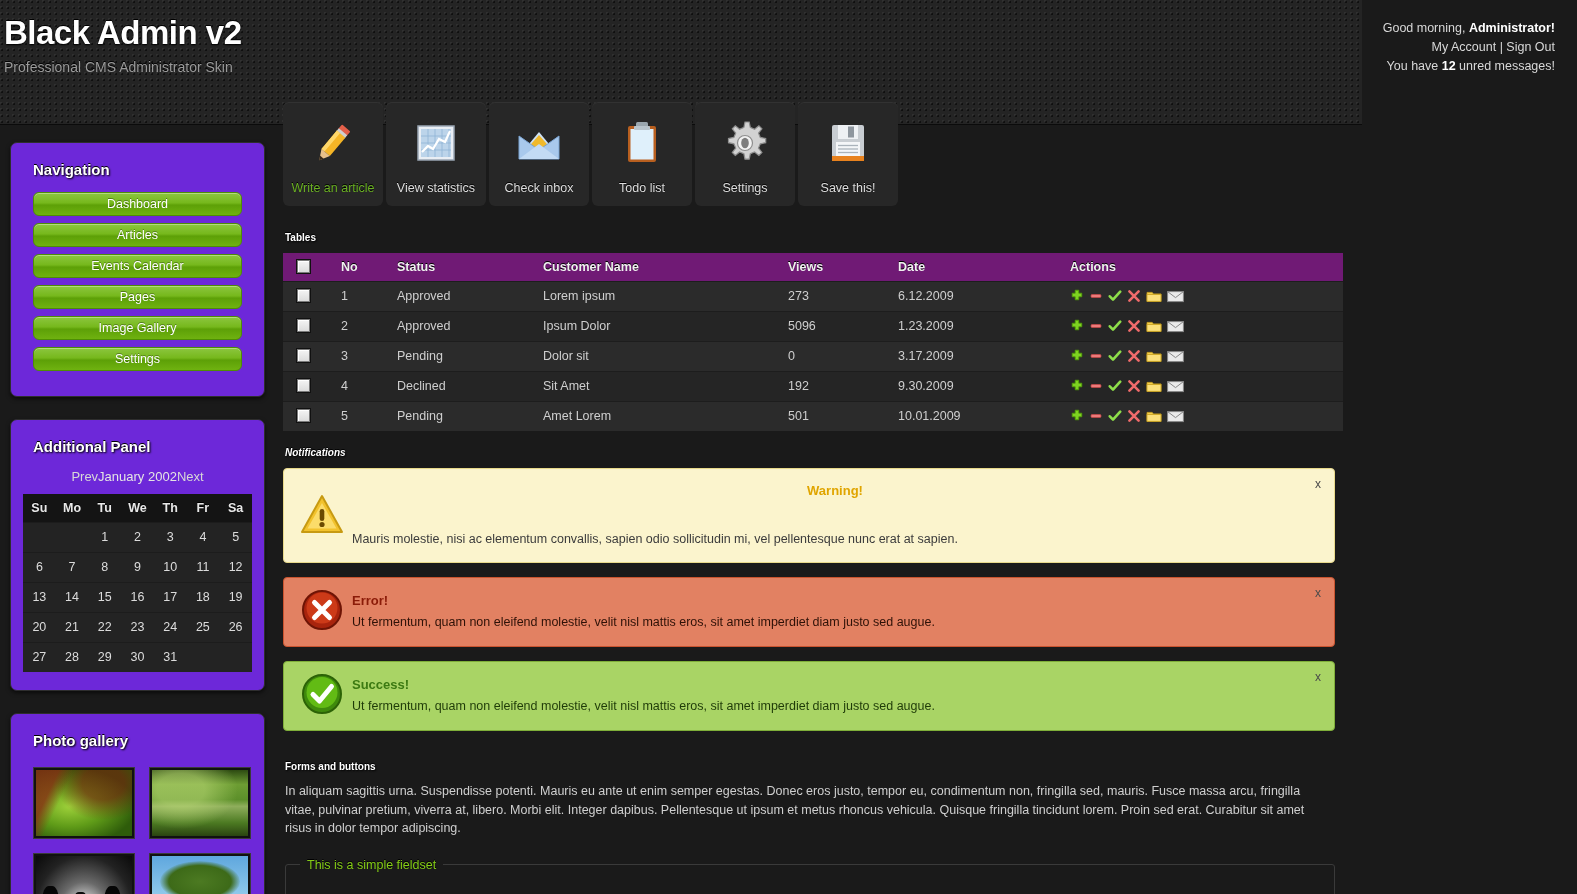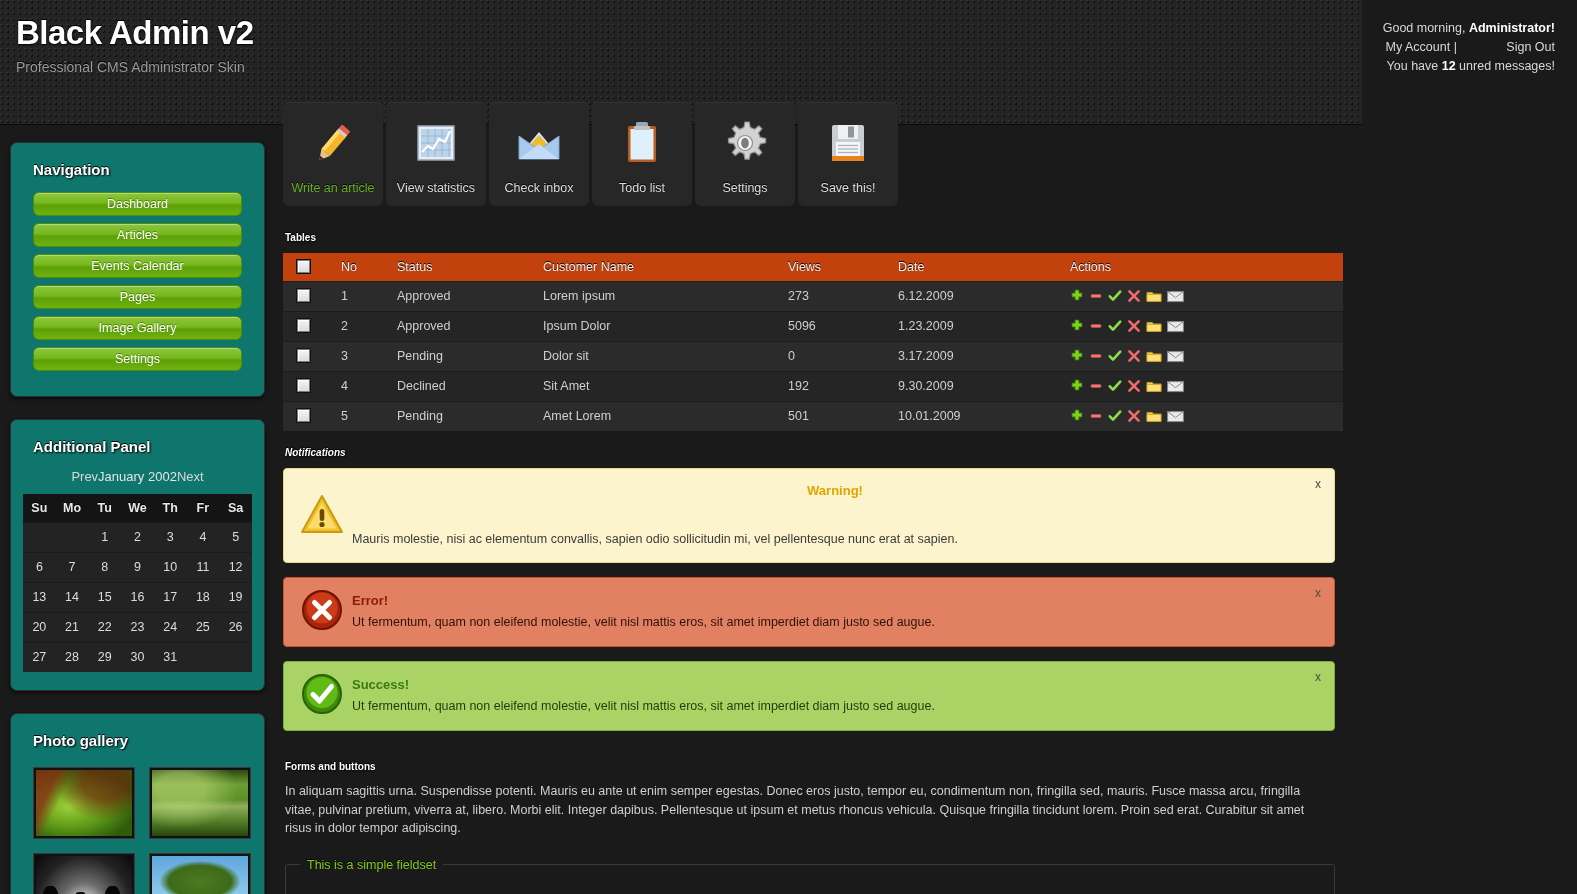--- a/index.html
+++ b/index.html
@@ -26,45 +26,45 @@
     background-position: 0 0, 1px 1px;
     border-bottom: 1px solid #0b0b0b;
   }
   #header:after {
     content: "";
     position: absolute;
     left: 1362px; top: 0;
     width: 215px; height: 125px;
     background: #1a1a1a;
   }
-  .brand-block { position: absolute; left: 16px; top: 14px; z-index: 3; }
+  .brand-block { position: absolute; left: 4px; top: 14px; z-index: 3; }
   .brand-title {
     font-size: 33px; font-weight: bold; color: #fff;
     letter-spacing: -0.5px;
     text-shadow: 0 -1px 0 #000, 0 1px 2px #000;
   }
   .brand-sub {
     margin-top: 7px;
     font-size: 14px; color: #9a9a9a;
     text-shadow: 0 -1px 0 #000;
   }
   .user-block {
     position: absolute; right: 22px; top: 19px;
     text-align: right; font-size: 12.5px; line-height: 19px;
     color: #d8d8d8; z-index: 4;
   }
   .user-block b { color: #fff; font-weight: bold; }
-  .user-block a { color: #d8d8d8; text-decoration: none; margin-left: 46px; }
+  .user-block a { color: #d8d8d8; text-decoration: none; }
 
   
   #sidebar { position: absolute; left: 10px; top: 142px; width: 255px; }
   #content { position: absolute; left: 283px; top: 98px; width: 1080px; }
 
   .panel {
-    background: #0f766e;
+    background: #6d28d9;
     border: 1px solid #2e2e2e;
     border-radius: 7px;
     padding: 14px 12px 18px 12px;
     margin-bottom: 22px;
     box-shadow: 0 2px 4px rgba(0,0,0,0.6);
   }
   .panel-title {
     font-size: 15px; font-weight: bold; color: #fff;
     padding: 4px 0 14px 10px;
     text-shadow: 0 -1px 0 #000, 1px 1px 2px #000;
@@ -153,22 +153,22 @@
   
   .sec-head {
     font-size: 10px; font-weight: bold; color: #fff;
     padding: 0 0 10px 2px;
     text-shadow: 0 -1px 0 #000, 1px 1px 2px #000;
   }
 
   
   table.grid { width: 1060px; border-collapse: collapse; font-size: 12.5px; }
   table.grid th {
-    background: #c2410c;
-    color: #f0f0f0; font-weight: normal; font-size: 12.5px;
+    background: #701a75;
+    color: #f0f0f0; font-weight: bold; font-size: 12.5px;
     text-align: left; height: 28px;
     padding: 0 0 0 14px;
     text-shadow: 0 -1px 0 #000;
   }
   table.grid td {
     height: 30px; padding: 0 0 0 14px;
     color: #cfcfcf; border-top: 1px solid #1d1d1d;
   }
   table.grid tbody tr:nth-child(odd) td { background: #2b2b2b; }
   table.grid tbody tr:nth-child(even) td { background: #252525; }

